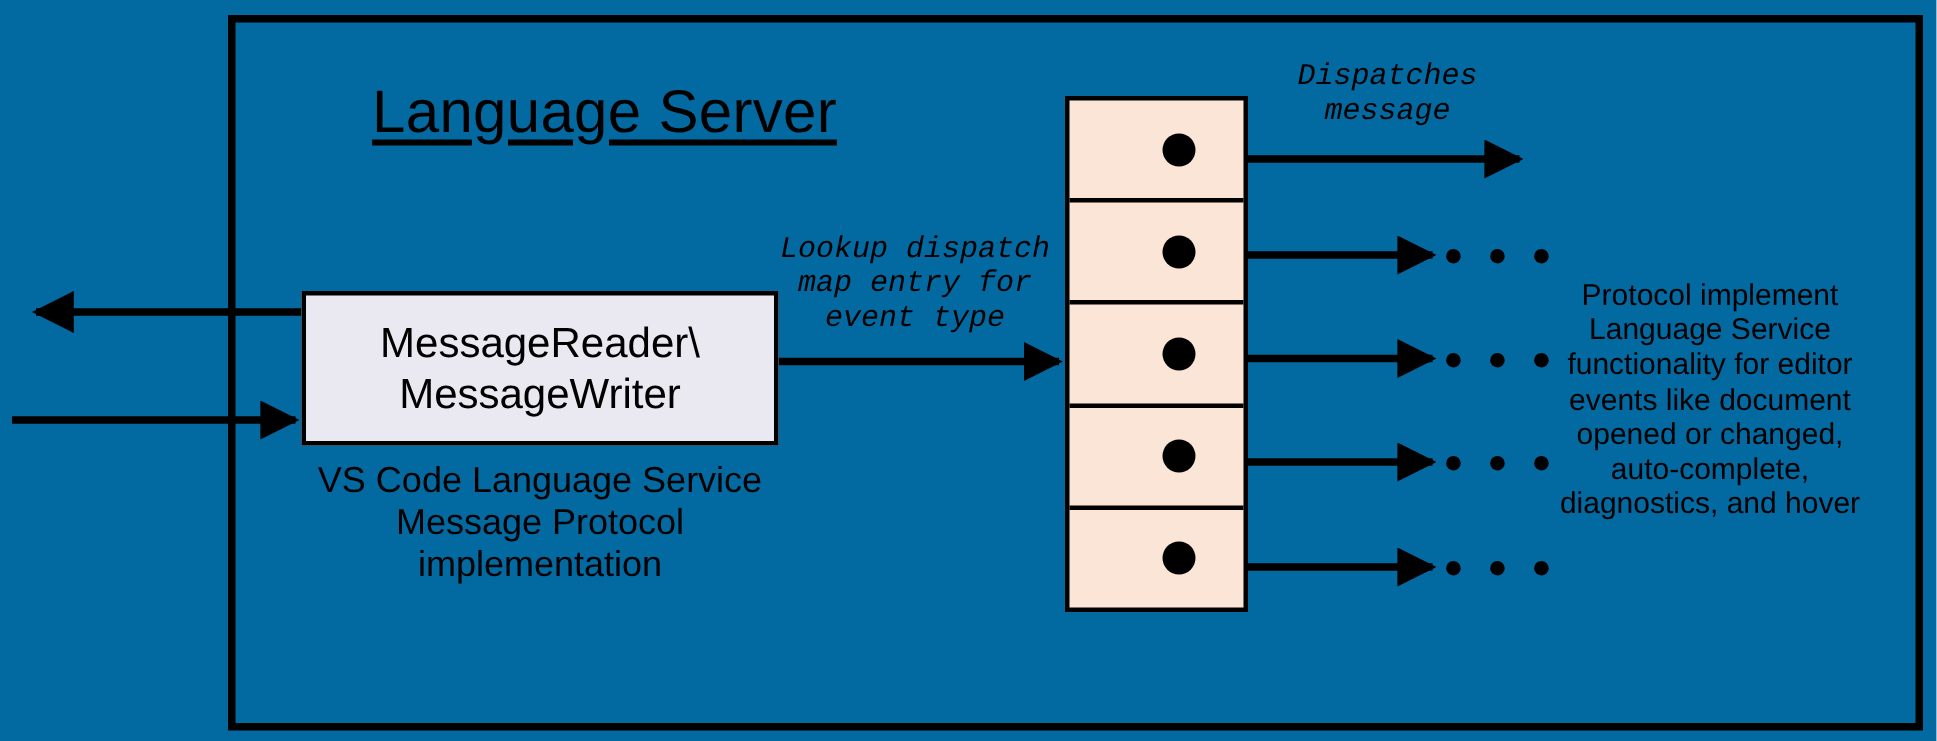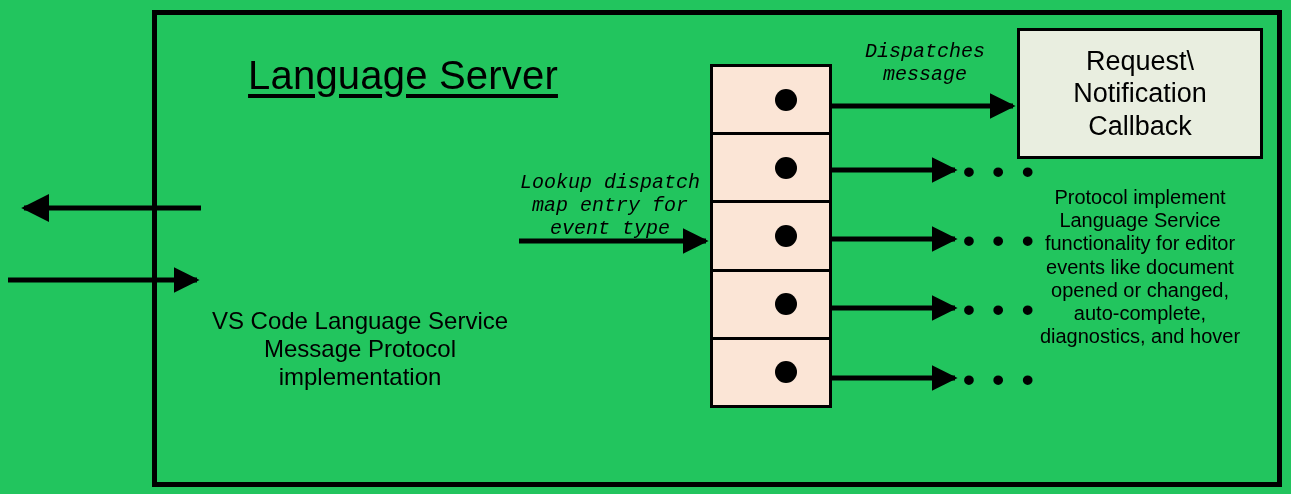--- a/index.html
+++ b/index.html
@@ -8,21 +8,21 @@
     background: #ffffff;
   }
   body {
     font-family: "Liberation Sans", sans-serif;
     color: #000000;
   }
   #canvas {
     position: relative;
     width: 1291px;
     height: 494px;
-    background: #22c55e;
+    background: #0369a1;
     overflow: hidden;
   }
   svg.layer {
     position: absolute;
     left: 0;
     top: 0;
     width: 1291px;
     height: 494px;
   }
   .txt {
@@ -102,21 +102,20 @@
     left: 22px;
     top: 224px;
     width: 150px;
     font-size: 20px;
     font-style: italic;
   }
   #lookup-label {
     left: 510px;
     top: 155px;
     width: 200px;
-    margin-top: 16px;
   }
   #dispatch-label {
     left: 830px;
     top: 40px;
     width: 190px;
   }
 
   
   #dispatch-map {
     position: absolute;
@@ -185,20 +184,24 @@
 
     <line x1="786" y1="170" x2="955" y2="170" stroke="#000000" stroke-width="5" marker-end="url(#arrR)"></line>
     <line x1="786" y1="239" x2="955" y2="239" stroke="#000000" stroke-width="5" marker-end="url(#arrR)"></line>
     <line x1="786" y1="308" x2="955" y2="308" stroke="#000000" stroke-width="5" marker-end="url(#arrR)"></line>
     <line x1="786" y1="378" x2="955" y2="378" stroke="#000000" stroke-width="5" marker-end="url(#arrR)"></line>
   </svg>
 
   <div class="txt" id="title">Language Server</div>
 
 
+  <div class="box" id="reader-box">
+    <span>MessageReader\
+MessageWriter</span>
+  </div>
   <div class="txt" id="reader-caption">VS Code Language Service
 Message Protocol implementation</div>
 
   <div class="txt anno" id="lookup-label">Lookup dispatch
 map entry for
 event type</div>
 
   <div id="dispatch-map">
     <div class="map-cell">
       <span class="map-dot"></span>
@@ -218,25 +221,20 @@
   </div>
 
   <div class="txt anno" id="dispatch-label">Dispatches
 message</div>
 
   <div class="ellipsis" style="left:963px; top:154px;">• • •</div>
   <div class="ellipsis" style="left:963px; top:223px;">• • •</div>
   <div class="ellipsis" style="left:963px; top:292px;">• • •</div>
   <div class="ellipsis" style="left:963px; top:362px;">• • •</div>
 
-  <div class="box" id="callback-box">
-    <span>Request\
-Notification
-Callback</span>
-  </div>
   <div class="txt" id="callback-caption">Protocol implement
 Language Service
 functionality for editor
 events like document
 opened or changed,
 auto-complete,
 diagnostics, and hover</div>
 
 </div>
 

